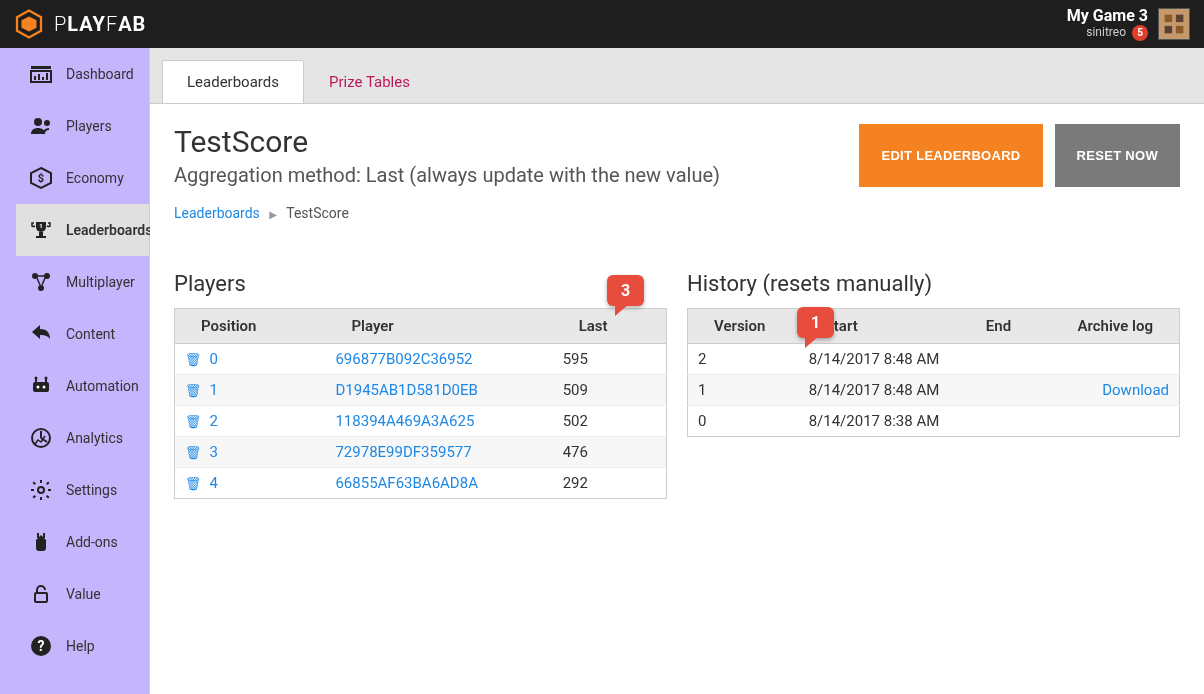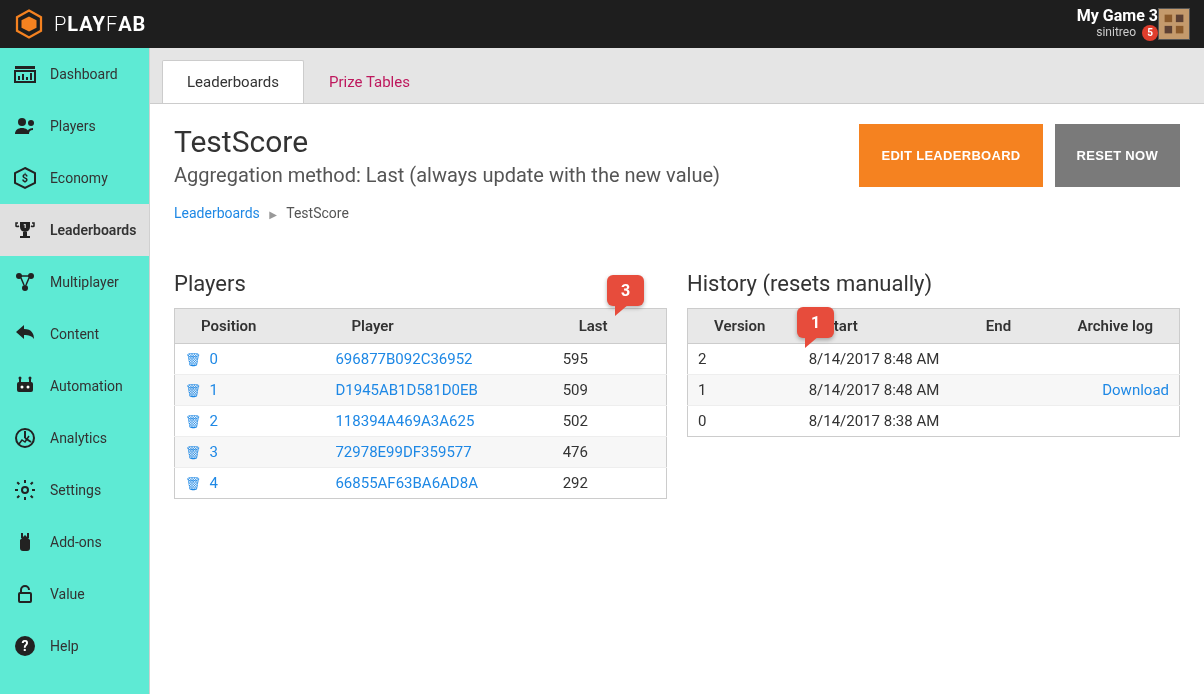--- a/index.html
+++ b/index.html
@@ -4,29 +4,29 @@
 <style>
 * { margin: 0; padding: 0; box-sizing: border-box; }
 body { font-family: -apple-system, BlinkMacSystemFont, "Segoe UI", Roboto, Helvetica, Arial, sans-serif; background: #e5e5e5; color: #333; font-size: 14px; }
 .app { display: flex; flex-direction: column; width: 1204px; height: 694px; overflow: hidden; }
 
 .topbar { background: #1e1e1e; color: #fff; height: 48px; display: flex; align-items: center; justify-content: space-between; padding: 12px 14px; }
 .brand { display: flex; align-items: center; gap: 10px; }
 .brand-logo { width: 30px; height: 30px; }
 .brand-text { font-size: 20px; font-weight: 700; letter-spacing: 1px; }
 .brand-text .thin { font-weight: 300; }
-.top-right { display: flex; align-items: center; }
+.top-right { display: flex; align-items: center; gap: 10px; }
 .top-right-text { text-align: right; line-height: 1.15; }
 .game-name { font-weight: 700; font-size: 16px; }
 .user-line { font-size: 12px; color: #ccc; display: flex; justify-content: flex-end; align-items: center; gap: 6px; }
 .badge-count { background: #e03e2d; color: #fff; border-radius: 50%; width: 16px; height: 16px; font-size: 10px; display: inline-flex; align-items: center; justify-content: center; font-weight: 700; }
 .avatar { width: 32px; height: 32px; background: #c49a6c; border: 1px solid #555; }
 
 .body { display: flex; flex: 1; overflow: hidden; }
-.sidebar { width: 150px; background: #5eead4; border-right: 1px solid #d0d0d0; }
+.sidebar { width: 150px; background: #c4b5fd; border-right: 1px solid #d0d0d0; padding-left: 16px; }
 .side-item { display: flex; align-items: center; gap: 12px; padding: 14px 12px; font-size: 14px; color: #333; cursor: pointer; }
 .side-item.active { background: #e0e0e0; font-weight: 600; }
 .side-item svg, .side-item .icon-box { width: 26px; height: 24px; flex-shrink: 0; }
 
 .main { flex: 1; background: #e5e5e5; display: flex; flex-direction: column; overflow: hidden; }
 .tabs { display: flex; padding: 12px 0 0 12px; gap: 0; }
 .tab { padding: 12px 24px; color: #be185d; cursor: pointer; border: 1px solid transparent; border-bottom: none; font-size: 15px; }
 .tab.active { background: #fff; border-color: #ccc; color: #333; font-weight: 400; border-top-left-radius: 2px; border-top-right-radius: 2px; }
 .content { background: #fff; flex: 1; padding: 20px 24px; border-top: 1px solid #ccc; margin: 0; overflow: auto; }
 

